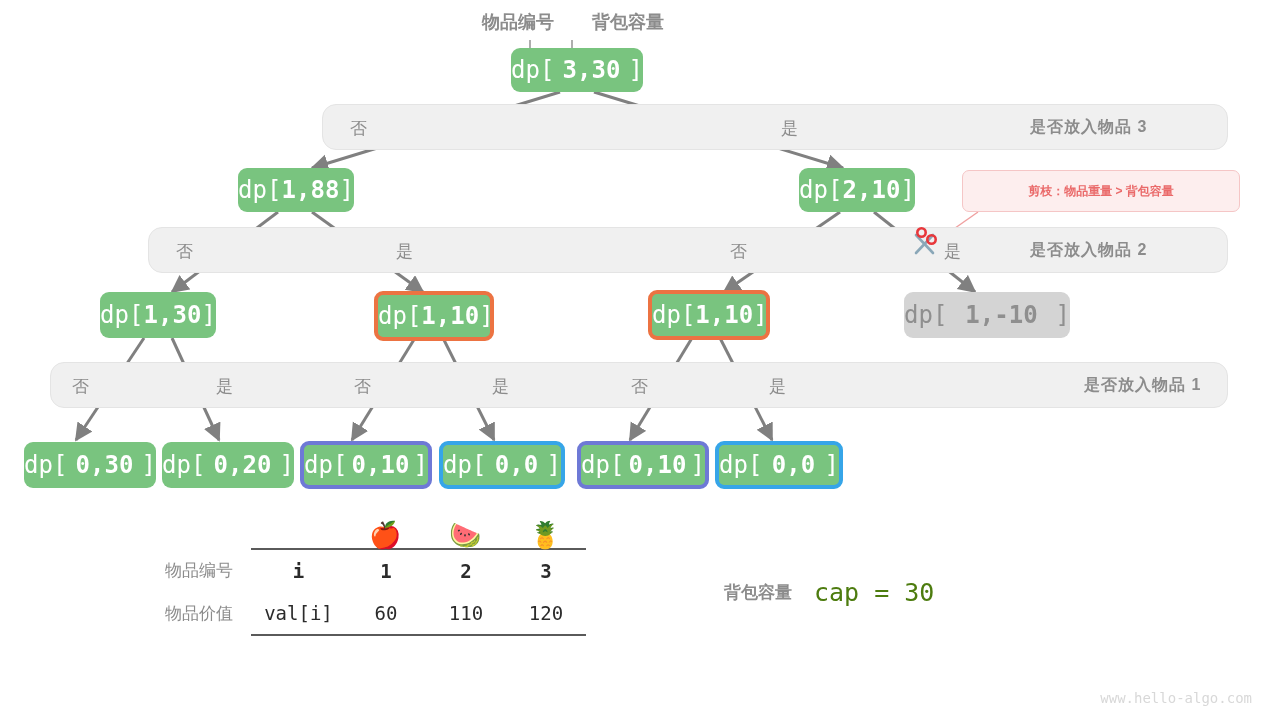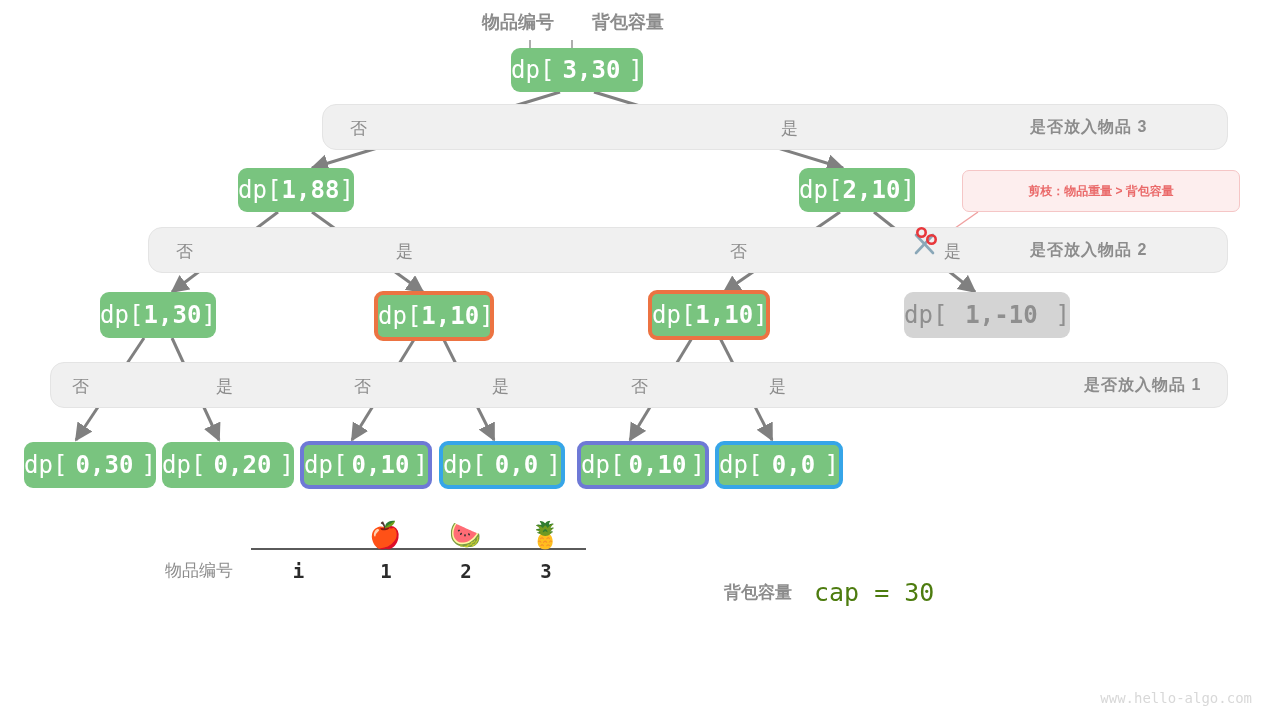--- a/index.html
+++ b/index.html
@@ -293,20 +293,27 @@
           <td class="cellw nob fruit">🍉</td>
           <td class="cellw nob fruit">🍍</td>
         </tr>
         <tr class="hrule-top">
           <td class="rowhead nob rowcell">物品编号</td>
           <td class="labelcol rowcell mono bold">i</td>
           <td class="cellw rowcell mono bold">1</td>
           <td class="cellw rowcell mono bold">2</td>
           <td class="cellw rowcell mono bold">3</td>
         </tr>
+        <tr class="hrule-bot">
+          <td class="rowhead nob rowcell">物品价值</td>
+          <td class="labelcol rowcell mono">val[i]</td>
+          <td class="cellw rowcell mono">60</td>
+          <td class="cellw rowcell mono">110</td>
+          <td class="cellw rowcell mono">120</td>
+        </tr>
       </tbody>
     </table>
   </div>
 
   <div class="caprow" style="left:724px;top:578px;">
     <span class="cap-label">背包容量</span>
     <span class="cap-val">cap = 30</span>
   </div>
 
   <div class="watermark">www.hello-algo.com</div>

